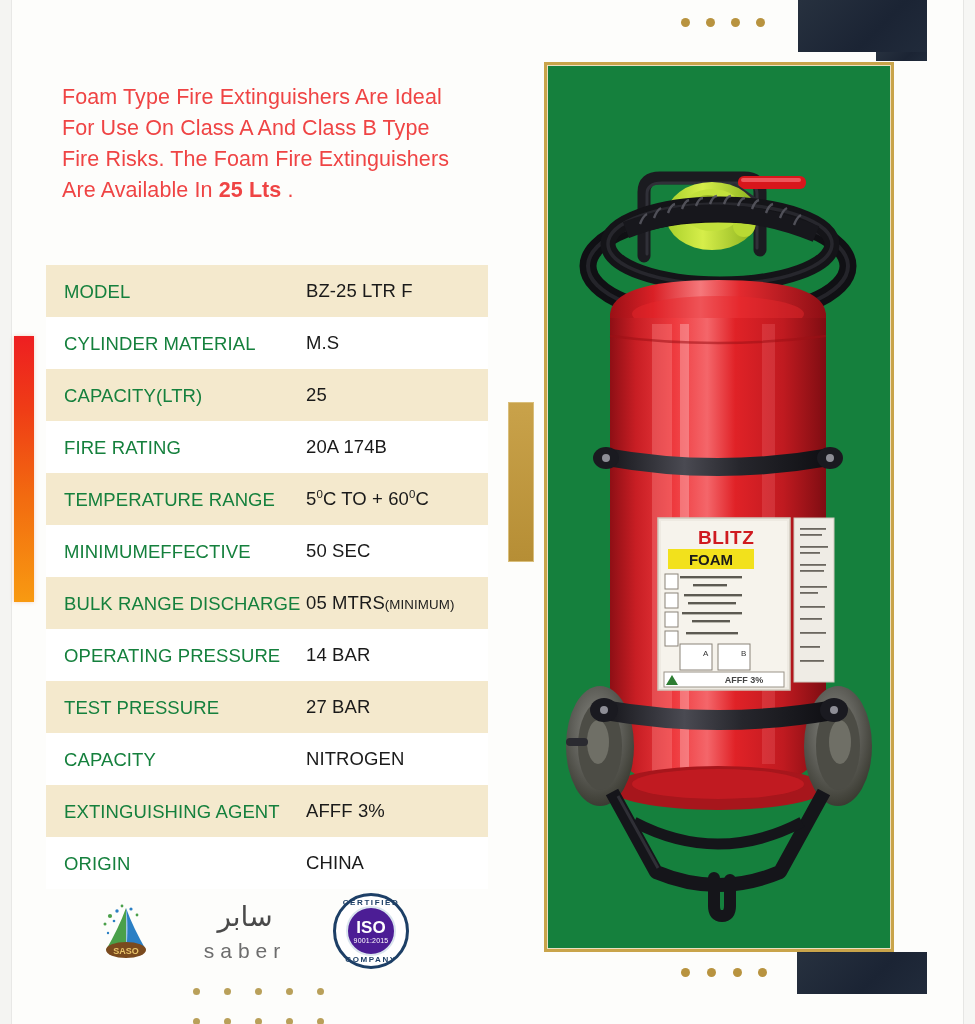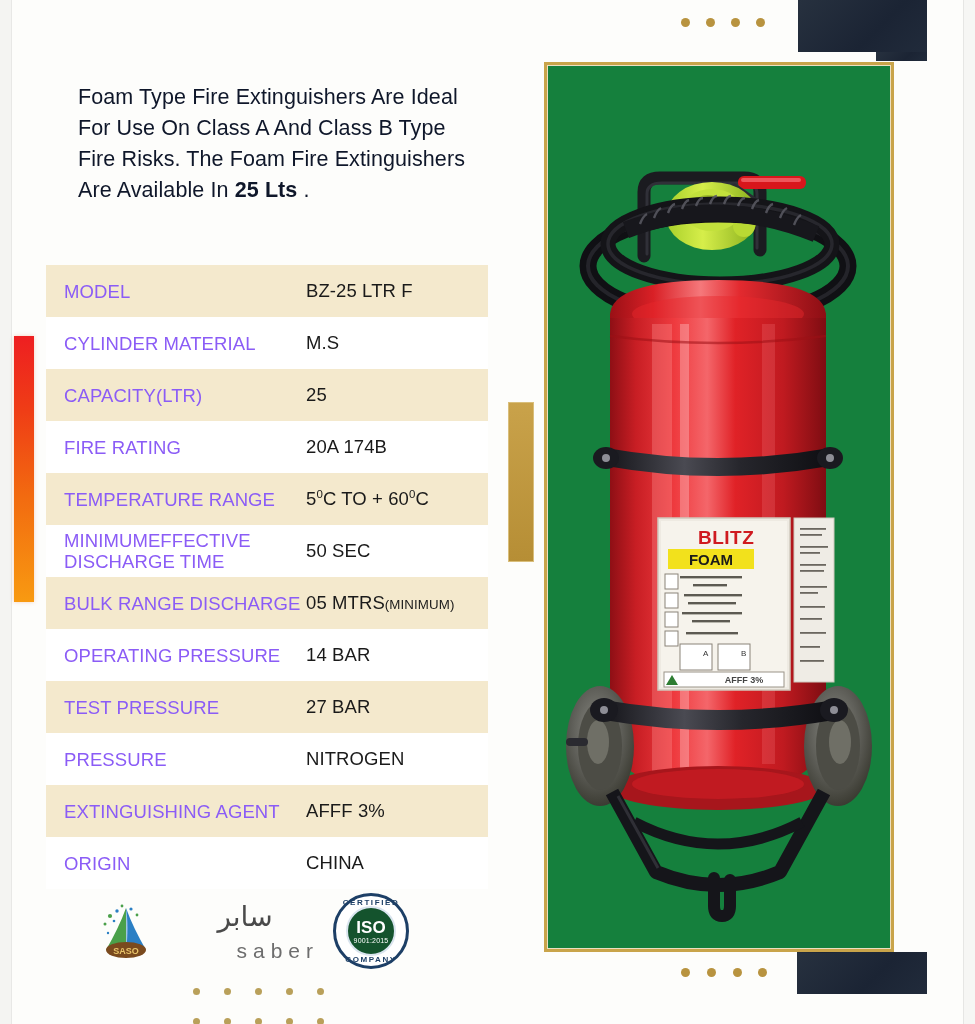--- a/index.html
+++ b/index.html
@@ -92,25 +92,25 @@
     position: absolute;
     width: 9px; height: 9px;
     border-radius: 50%;
     background: #b8933f;
   }
   .dot.sm { width: 7px; height: 7px; background: #b9a05a; }
 
   
   .intro {
     position: absolute;
-    left: 78px; top: 82px;
+    left: 62px; top: 82px;
     width: 430px;
     font-size: 21.5px;
     line-height: 31px;
-    color: #0f172a;
+    color: #ef4444;
     letter-spacing: .1px;
   }
   .intro b { font-weight: 700; margin-top: 12px; }
 
   
   .spec-table {
     position: absolute;
     left: 46px; top: 265px;
     width: 442px;
   }
@@ -118,21 +118,21 @@
     display: flex;
     align-items: center;
     height: 52px;
     background: #ffffff;
   }
   .spec-row.alt { background: #f4e9cd; }
   .spec-label {
     flex: 0 0 260px;
     padding-left: 18px;
     font-size: 18.5px;
-    color: #8b5cf6;
+    color: #15803d;
     line-height: 21px;
     letter-spacing: .1px;
   }
   .spec-label .l2 { display: block; }
   .spec-value {
     flex: 1;
     font-size: 18.5px;
     color: #1a1a1a;
     letter-spacing: .1px;
   }
@@ -158,39 +158,39 @@
     text-align: center;
     font-size: 28px;
     color: #4a4a4a;
     line-height: 44px;
     direction: rtl;
     font-family: "DejaVu Sans", sans-serif;
   }
   .saber-lat {
     position: absolute;
     bottom: 2px; left: 0; width: 148px;
-    text-align: right;
+    text-align: center;
     font-size: 21px;
     letter-spacing: 6px;
     color: #6d6d6d;
   }
   .iso-seal { position: relative; width: 76px; height: 76px; }
 
   .iso-ring {
     position: absolute; inset: 0;
     border-radius: 50%;
     border: 3px solid #1d3f66;
     background: #ffffff;
   }
   .iso-core {
     position: absolute;
     left: 13px; top: 13px;
     width: 50px; height: 50px;
     border-radius: 50%;
-    background: #14532d;
+    background: #4c1d95;
     border: 2px solid #d9e4ee;
     display: flex;
     flex-direction: column;
     align-items: center;
     justify-content: center;
     color: #ffffff;
   }
   .iso-core .iso-text { font-size: 17px; font-weight: 700; line-height: 17px; }
   .iso-core .iso-std { font-size: 7px; letter-spacing: .2px; margin-top: 1px; }
   .iso-arc-top, .iso-arc-bot {
@@ -273,37 +273,37 @@
       </div>
       <div class="spec-row">
         <div class="spec-label"><span>FIRE RATING</span></div>
         <div class="spec-value"><span>20A 174B</span></div>
       </div>
       <div class="spec-row alt">
         <div class="spec-label"><span>TEMPERATURE RANGE</span></div>
         <div class="spec-value"><span>5<sup>0</sup>C TO + 60<sup>0</sup>C</span></div>
       </div>
       <div class="spec-row">
-        <div class="spec-label"><span>MINIMUMEFFECTIVE</span><span class="l2">DISCHARGE TIME</span></div>
+        <div class="spec-label"><span>MINIMUMEFFECTIVE</span></div>
         <div class="spec-value"><span>50 SEC</span></div>
       </div>
       <div class="spec-row alt">
         <div class="spec-label"><span>BULK RANGE DISCHARGE</span></div>
         <div class="spec-value"><span>05 MTRS</span><span class="small">(MINIMUM)</span></div>
       </div>
       <div class="spec-row">
         <div class="spec-label"><span>OPERATING PRESSURE</span></div>
         <div class="spec-value"><span>14 BAR</span></div>
       </div>
       <div class="spec-row alt">
         <div class="spec-label"><span>TEST PRESSURE</span></div>
         <div class="spec-value"><span>27 BAR</span></div>
       </div>
       <div class="spec-row">
-        <div class="spec-label"><span>PRESSURE</span></div>
+        <div class="spec-label"><span>CAPACITY</span></div>
         <div class="spec-value"><span>NITROGEN</span></div>
       </div>
       <div class="spec-row alt">
         <div class="spec-label"><span>EXTINGUISHING AGENT</span></div>
         <div class="spec-value"><span>AFFF 3%</span></div>
       </div>
       <div class="spec-row">
         <div class="spec-label"><span>ORIGIN</span></div>
         <div class="spec-value"><span>CHINA</span></div>
       </div>

